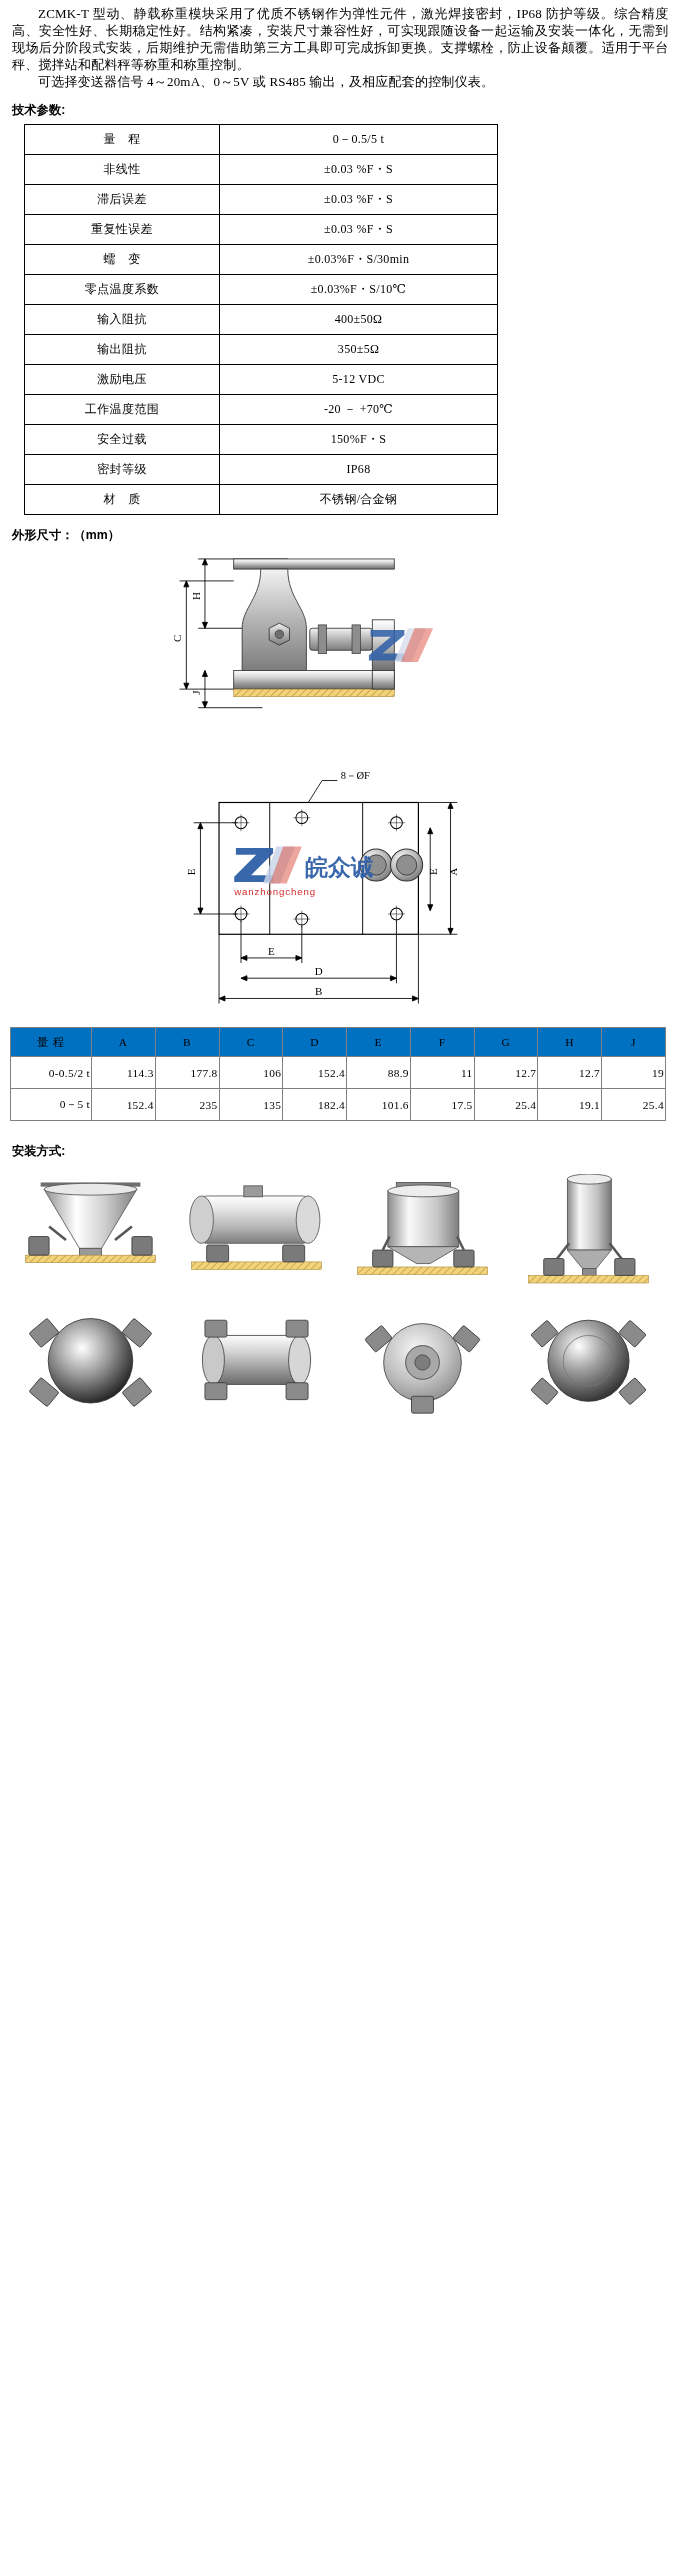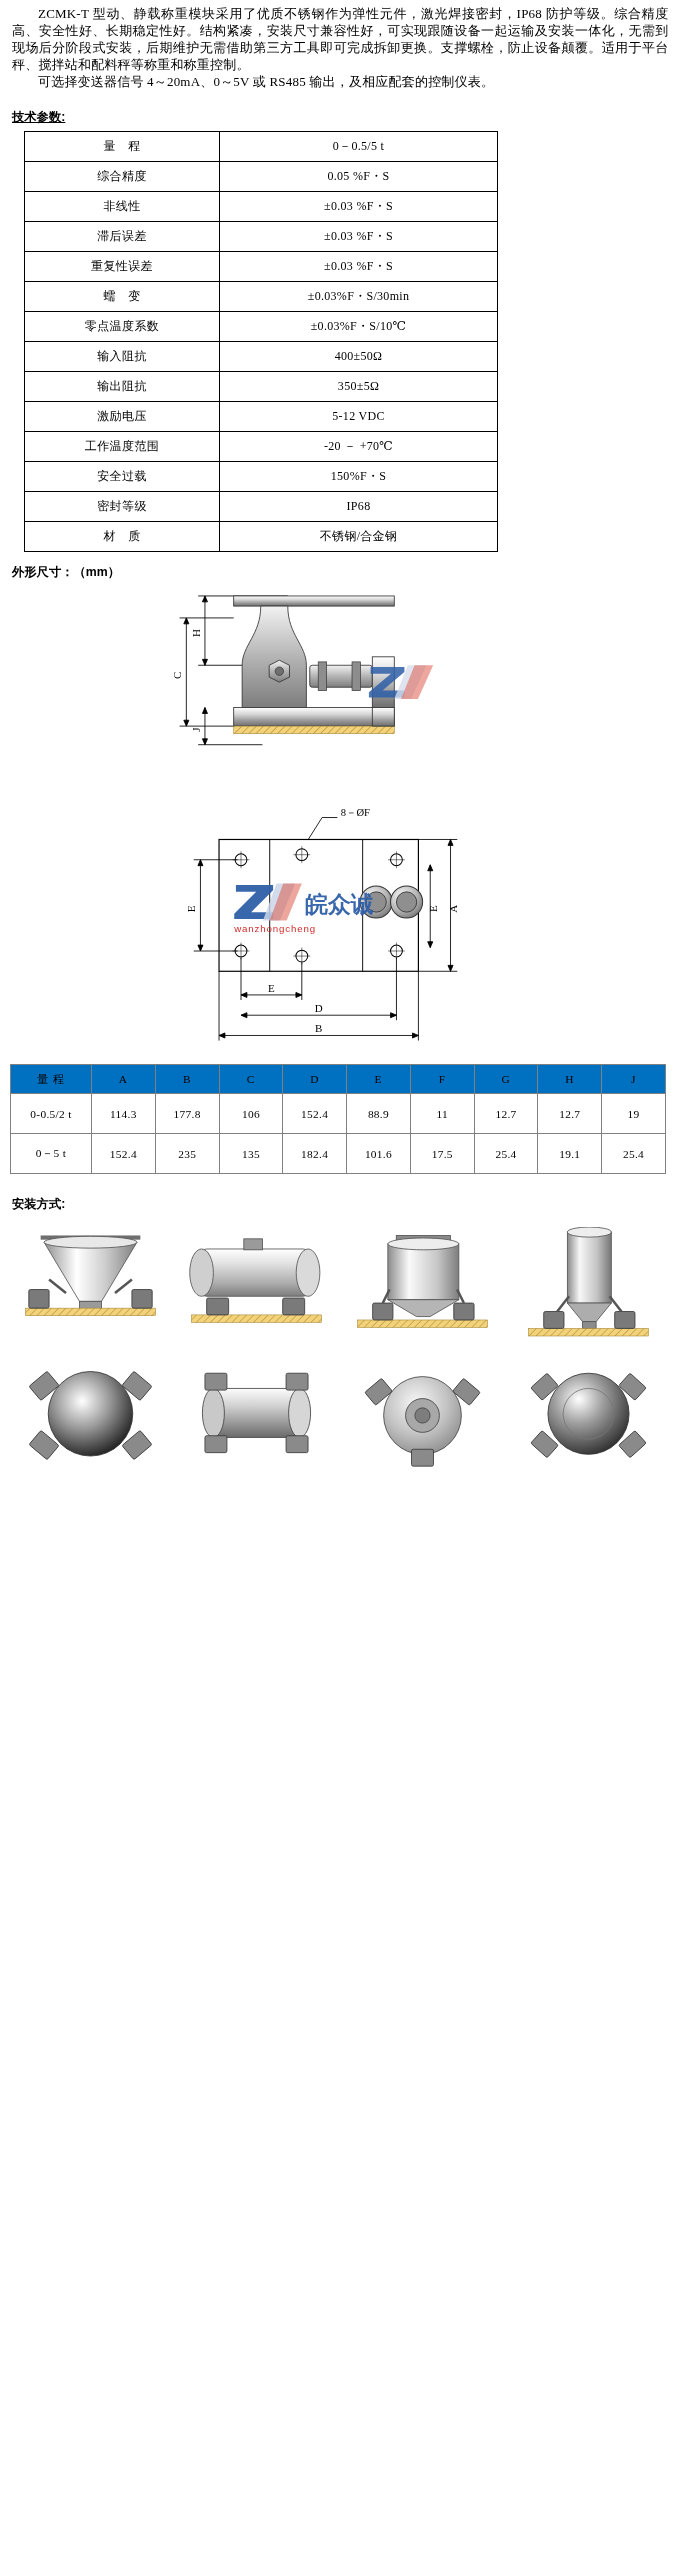--- a/index.html
+++ b/index.html
@@ -21,22 +21,21 @@
     text-align: justify;
     text-justify: inter-ideograph;
   }
   .intro p { margin: 0; text-indent: 2em; }
   .intro p + p { margin-top: 0; }
 
   .section-title {
     font-family: "Liberation Sans", "DejaVu Sans", sans-serif;
     font-weight: bold;
     font-size: 12.3px;
-    margin: 19px 0 5px 12px;
-    text-decoration: underline;
+    margin: 12px 0 5px 12px;
   }
 
   
   .spec-wrap { margin: 3.4px 0 0 24px; }
   table.spec {
     border-collapse: collapse;
     width: 474px;
     font-size: 12px;
   }
   table.spec td {
@@ -79,22 +78,22 @@
     background: #0070c0;
     color: #000000;
     font-weight: normal;
     height: 29px;
     border: 0.8px solid #808080;
     border-bottom: 0.8px solid #808080;
     font-size: 11.4px;
     letter-spacing: 0.8px;
   }
   table.dims td {
-    height: 40px;
-    text-align: center;
+    height: 32px;
+    text-align: right;
     border: 0.8px solid #808080;
     font-size: 11.4px;
     letter-spacing: 0.3px;
   }
   table.dims th:first-child, table.dims td:first-child { width: 81px; }
 
   
   .mount-title {
     font-family: "Liberation Sans", "DejaVu Sans", sans-serif;
     font-weight: bold;
@@ -120,24 +119,20 @@
   </div>
 
   <div class="section-title">技术参数:</div>
 
   <div class="spec-wrap">
     <table class="spec">
       <tbody>
         <tr>
             <td class="k">量　程</td>
             <td class="v">0－0.5/5 t</td>
-          </tr>
-        <tr>
-            <td class="k">综合精度</td>
-            <td class="v">0.05 %F・S</td>
           </tr>
         <tr>
             <td class="k">非线性</td>
             <td class="v">±0.03 %F・S</td>
           </tr>
         <tr>
             <td class="k">滞后误差</td>
             <td class="v">±0.03 %F・S</td>
           </tr>
         <tr>

